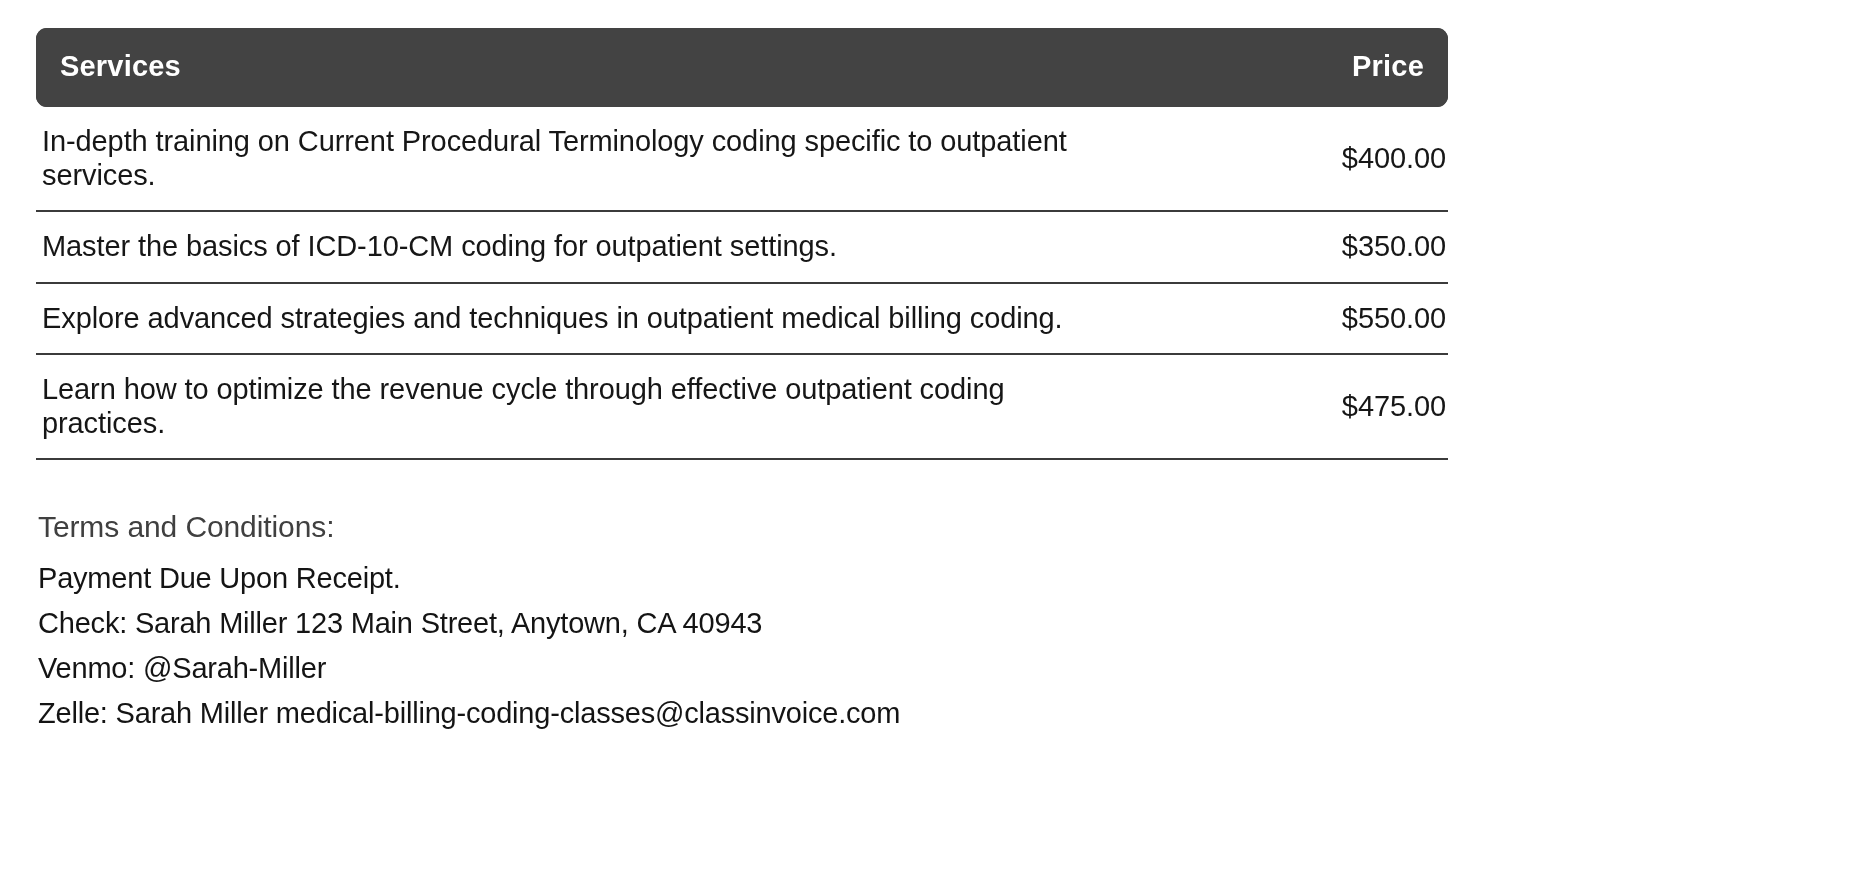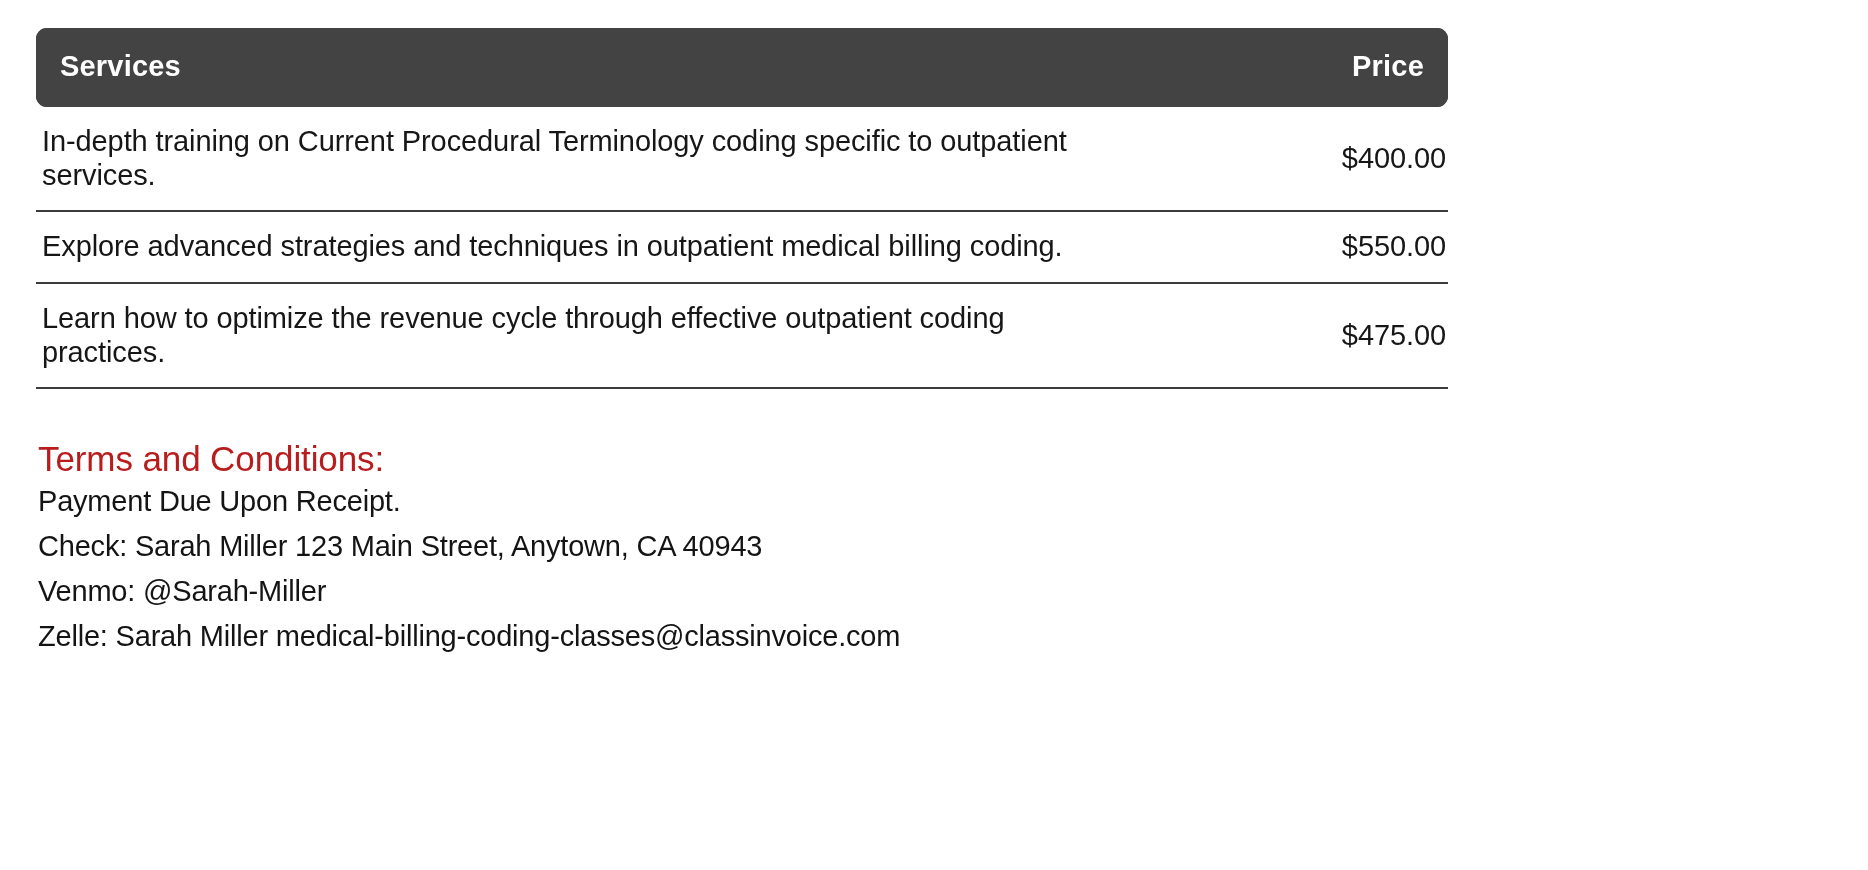--- a/index.html
+++ b/index.html
@@ -96,23 +96,24 @@
     padding-right: 2px;
     white-space: nowrap;
   }
 
   
   .terms-block {
     margin-top: 50px;
     padding-left: 2px;
   }
   .terms-heading {
-    font-size: 35px;
-    color: #b91c1c;
+    font-size: 30px;
+    color: #404040;
     font-weight: 400;
+    margin-bottom: 12px;
     letter-spacing: -0.1px;
   }
   .terms-line {
     font-size: 29px;
     color: #141414;
     font-weight: 400;
     line-height: 1.55;
     letter-spacing: -0.2px;
     white-space: nowrap;
   }
@@ -128,20 +129,24 @@
         <th class="col-service">Services</th>
         <th class="col-price">Price</th>
       </tr>
     </thead>
     <tbody>
       <tr>
         <td class="cell-service">In-depth training on Current Procedural Terminology coding specific to outpatient services.</td>
         <td class="cell-price">$400.00</td>
       </tr>
       <tr>
+        <td class="cell-service">Master the basics of ICD-10-CM coding for outpatient settings.</td>
+        <td class="cell-price">$350.00</td>
+      </tr>
+      <tr>
         <td class="cell-service">Explore advanced strategies and techniques in outpatient medical billing coding.</td>
         <td class="cell-price">$550.00</td>
       </tr>
       <tr>
         <td class="cell-service">Learn how to optimize the revenue cycle through effective outpatient coding practices.</td>
         <td class="cell-price">$475.00</td>
       </tr>
     </tbody>
   </table>
 

